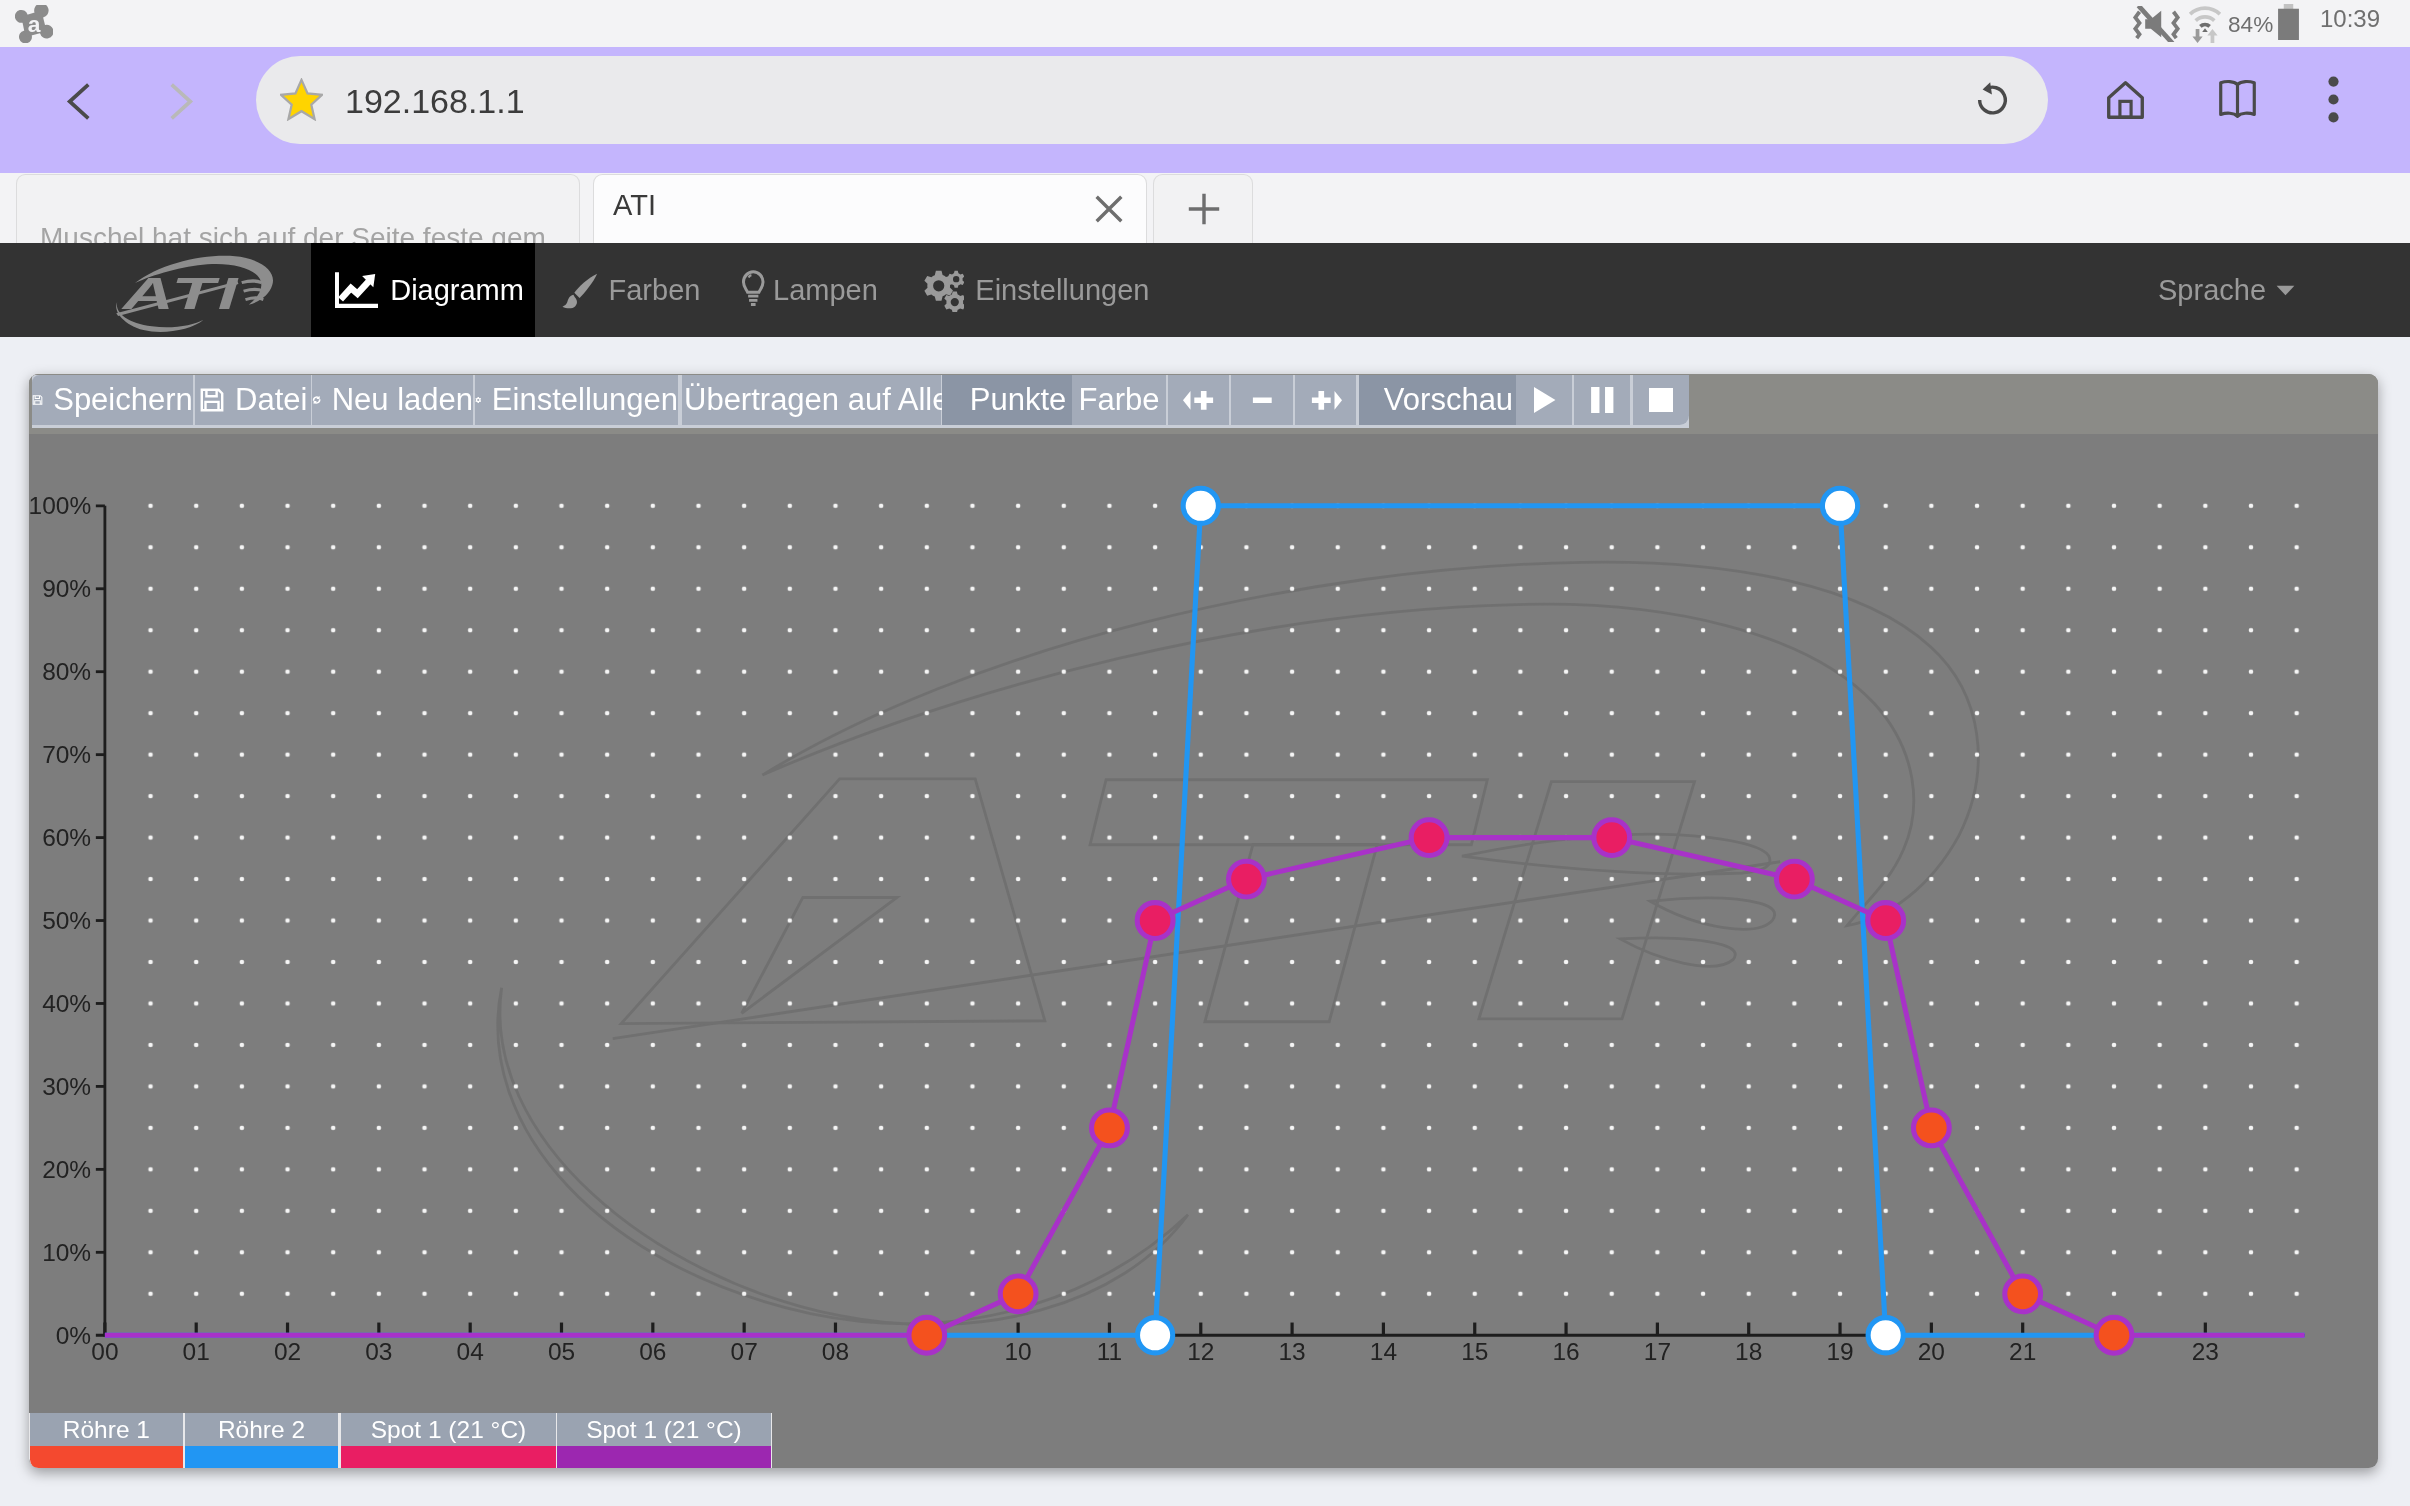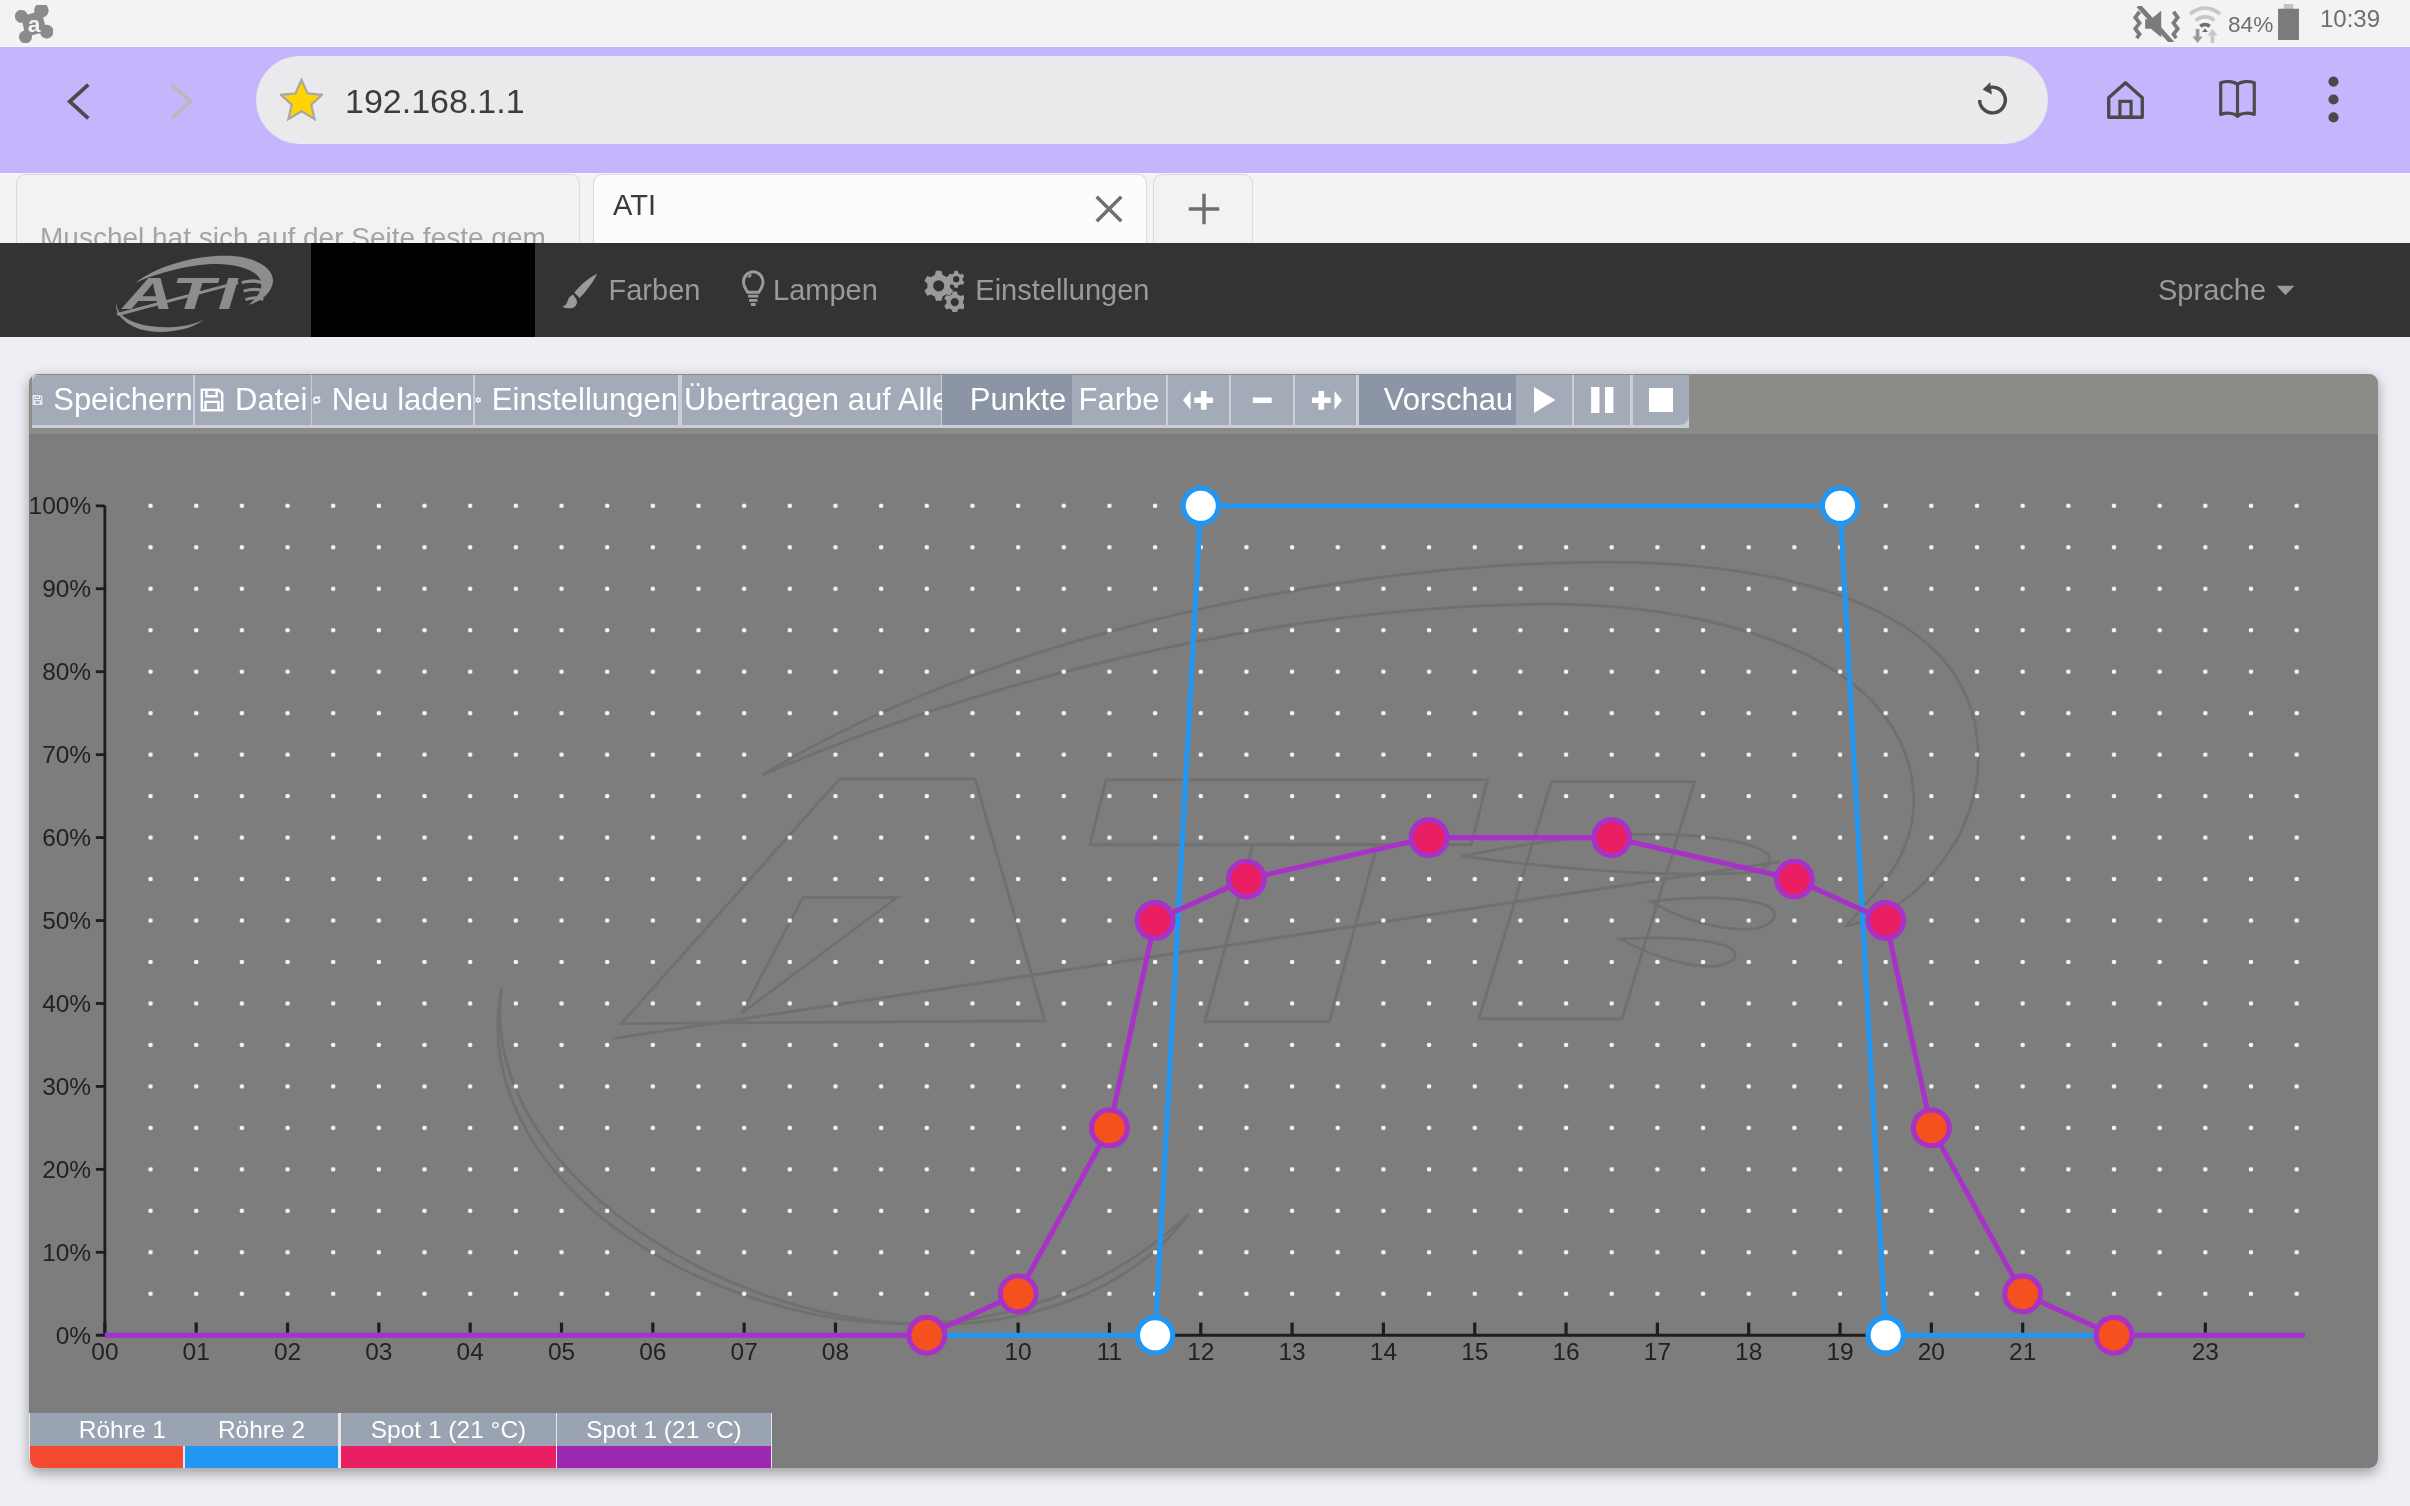--- a/index.html
+++ b/index.html
@@ -127,20 +127,26 @@
     <g fill="#8d8d8d">
       <path d="M33 36 C 62 13 118 2 150 9 C 172 14 183 26 179 38 C 176 48 166 56 154 59 C 165 50 170 41 166 32 C 160 20 136 14 110 16 C 84 18 52 27 33 36 Z"></path>
       <path d="M14 56 C 11 68 27 79 51 82 C 73 85 95 81 106 75 C 93 86 63 91 42 86 C 23 81 9 67 14 56 Z"></path>
       <path d="M13 68 L 142 34 L 143 37 L 15 71 Z"></path>
       <path d="M146 34 q 14 -4 22 0 l -1 3 q -8 -3 -20 0 Z M148 43 q 14 -4 22 0 l -1 3 q -8 -3 -20 0 Z M150 52 q 13 -4 20 0 l -1 3 q -7 -3 -18 0 Z"></path>
       <text x="20" y="64" font-size="47" font-weight="bold" font-style="italic" letter-spacing="2" transform="translate(20 64) scale(1.6 1) translate(-20 -64)">ATI</text>
     </g>
   </svg>
 
   <div class="abs" style="left:311px;top:0;width:224px;height:94px;background:#000;"></div>
+  <div class="navitem" style="left:335px;color:#fff;">
+    <svg width="43" height="36" viewBox="0 0 46 38" style="margin-right:12.2px">
+      <path d="M2 0 L2 36 L46 36" fill="none" stroke="#fff" stroke-width="4.5"></path>
+      <path d="M6 29 L17 17 L24 23 L36 10" fill="none" stroke="#fff" stroke-width="7"></path>
+      <path d="M29 4 L43 2 L41 16 Z" fill="#fff"></path>
+    </svg>Diagramm</div>
   <div class="navitem" style="left:562px;">
     <svg width="38" height="38" viewBox="0 0 40 40" style="margin-right:8.5px">
       <path d="M37 3 C28 7 17 17 13 23 l5.5 5.5 C24 23 33 12 37 3 Z" fill="#9a9a9a"></path>
       <path d="M12 25 c-4.5 1 -5.5 5 -6.5 8 c-1 2.5 -2.5 3.5 -5 4.5 c4.5 2.5 10.5 2.5 13.5 -0.5 c2.7 -2.7 2.2 -6.3 -0.5 -9.3 Z" fill="#9a9a9a"></path>
     </svg>Farben</div>
   <div class="navitem" style="left:741px;">
     <svg width="24.5" height="41" viewBox="0 0 26 44" style="margin-right:7.5px">
       <path d="M13 2 C7 2 2.5 7 2.5 13 C2.5 18 5.5 20.5 7 24 L19 24 C20.5 20.5 23.5 18 23.5 13 C23.5 7 19 2 13 2 Z" fill="none" stroke="#9a9a9a" stroke-width="3.2"></path>
       <path d="M7.5 28 L18.5 28 M8.5 32.5 L17.5 32.5 M10.5 37 L15.5 37" stroke="#9a9a9a" stroke-width="3"></path>
       <path d="M8 8 Q9 6 11 5.5" stroke="#9a9a9a" stroke-width="2.4" fill="none"></path>
@@ -338,21 +344,21 @@
         </svg>
       </div>
     <div class="tbtn" style="left:1604px;width:56px;border-radius:0 0 9.4px 0;">
       <svg width="24.5" height="24.5" viewBox="0 0 26 26">
           <rect x="0" y="0" width="26" height="26" fill="#fff"></rect>
         </svg>
       </div>
   </div>
   <div id="legend">
     <div class="abs" style="left:0;top:1039px;width:743px;height:56px;background:#e8e8ea;border-radius:0 0 0 9.4px;"></div>
-    <div class="ltab" style="left:0.9px;top:1039px;width:153px;padding-left:16px;">Röhre 1</div>
+    <div class="ltab" style="left:0.9px;top:1039px;width:153px;">Röhre 1</div>
     <div class="lbar" style="left:0.9px;top:1072px;width:153px;background:#f4492f;border-radius:0 0 0 9.4px;"></div>
     <div class="ltab" style="left:156px;top:1039px;width:153px;">Röhre 2</div>
     <div class="lbar" style="left:156px;top:1072px;width:153px;background:#2196f3;"></div>
     <div class="ltab" style="left:312px;top:1039px;width:215px;">Spot 1 (21 °C)</div>
     <div class="lbar" style="left:312px;top:1072px;width:215px;background:#e91e63;"></div>
     <div class="ltab" style="left:528px;top:1039px;width:214px;">Spot 1 (21 °C)</div>
     <div class="lbar" style="left:528px;top:1072px;width:214px;background:#9c27b0;"></div>
   </div>
 </div>
 

